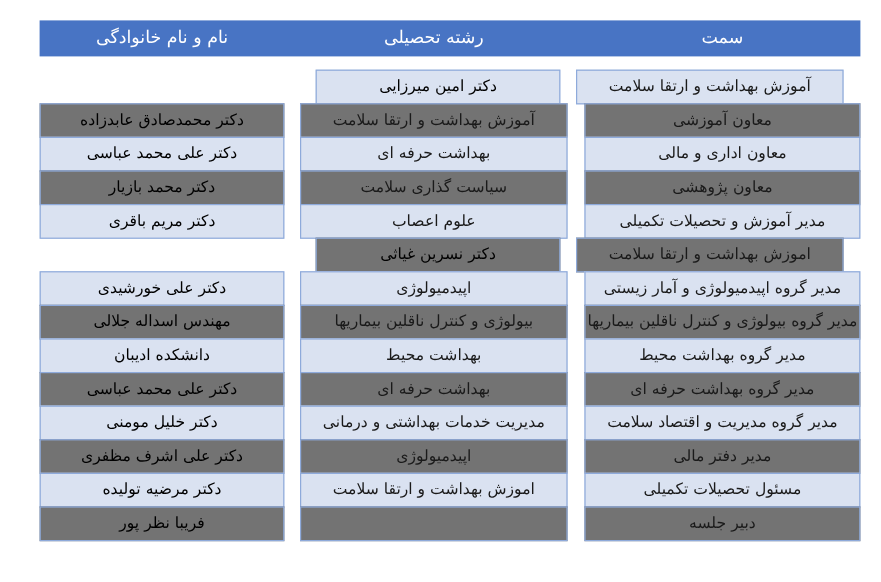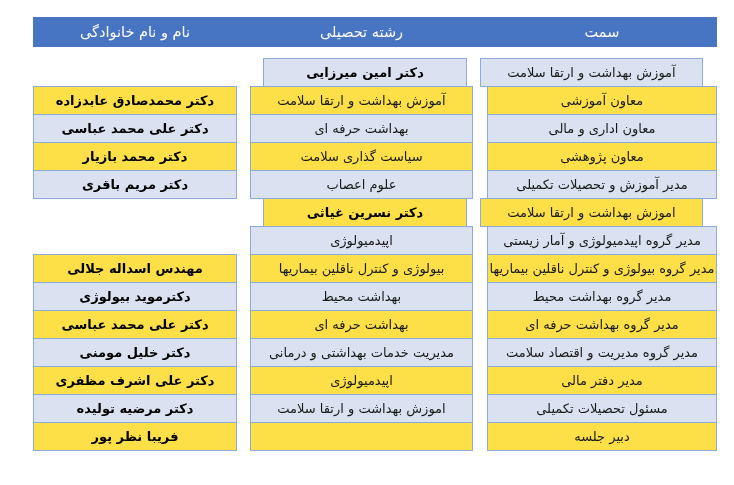--- a/index.html
+++ b/index.html
@@ -53,32 +53,32 @@
   .table-row {
     display: flex;
     flex-direction: row;
     height: 29px;
     box-sizing: border-box;
   }
   .table-row + .table-row { margin-top: -1px; }
   .cell {
     box-sizing: border-box;
     border: 1px solid #8EAADB;
-    background: #fde047;
+    background: #737373;
     display: flex;
     align-items: center;
     justify-content: center;
     font-size: 13px;
     color: #1a1a1a;
     white-space: nowrap;
     overflow: visible;
     height: 100%;
   }
   .table-row:nth-child(odd) .cell { background: #DAE2F1; }
-  .cell-name { font-weight: bold; color: #000000; }
+  .cell-name { font-weight: normal; color: #000000; }
   .spacer { background: transparent; height: 100%; }
 </style>
 </head>
 <body>
 
 <div class="page">
   <div class="table-wrap">
 
     <div class="header-row">
       <div class="header-cell col-position">سمت</div>
@@ -127,34 +127,35 @@
         <div class="spacer gap-a"></div>
         <div class="cell cell-field col-field">اموزش بهداشت و ارتقا سلامت</div>
         <div class="spacer gap-b"></div>
         <div class="cell cell-name col-name">دکتر نسرین غیاثی</div>
       </div>
         <div class="table-row">
         <div class="cell cell-position col-position">مدیر گروه اپیدمیولوژی و آمار زیستی</div>
         <div class="spacer gap-a"></div>
         <div class="cell cell-field col-field">اپیدمیولوژی</div>
         <div class="spacer gap-b"></div>
+        <div class="cell cell-name col-name">دکتر علی خورشیدی</div>
       </div>
         <div class="table-row">
         <div class="cell cell-position col-position">مدیر گروه بیولوژی و کنترل ناقلین بیماریها</div>
         <div class="spacer gap-a"></div>
         <div class="cell cell-field col-field">بیولوژی و کنترل ناقلین بیماریها</div>
         <div class="spacer gap-b"></div>
         <div class="cell cell-name col-name">مهندس اسداله جلالی</div>
       </div>
         <div class="table-row">
         <div class="cell cell-position col-position">مدیر گروه بهداشت محیط</div>
         <div class="spacer gap-a"></div>
         <div class="cell cell-field col-field">بهداشت محیط</div>
         <div class="spacer gap-b"></div>
-        <div class="cell cell-name col-name">دکترموید بیولوژی</div>
+        <div class="cell cell-name col-name">دانشکده ادیبان</div>
       </div>
         <div class="table-row">
         <div class="cell cell-position col-position">مدیر گروه بهداشت حرفه ای</div>
         <div class="spacer gap-a"></div>
         <div class="cell cell-field col-field">بهداشت حرفه ای</div>
         <div class="spacer gap-b"></div>
         <div class="cell cell-name col-name">دکتر علی محمد عباسی</div>
       </div>
         <div class="table-row">
         <div class="cell cell-position col-position">مدیر گروه مدیریت و اقتصاد سلامت</div>

